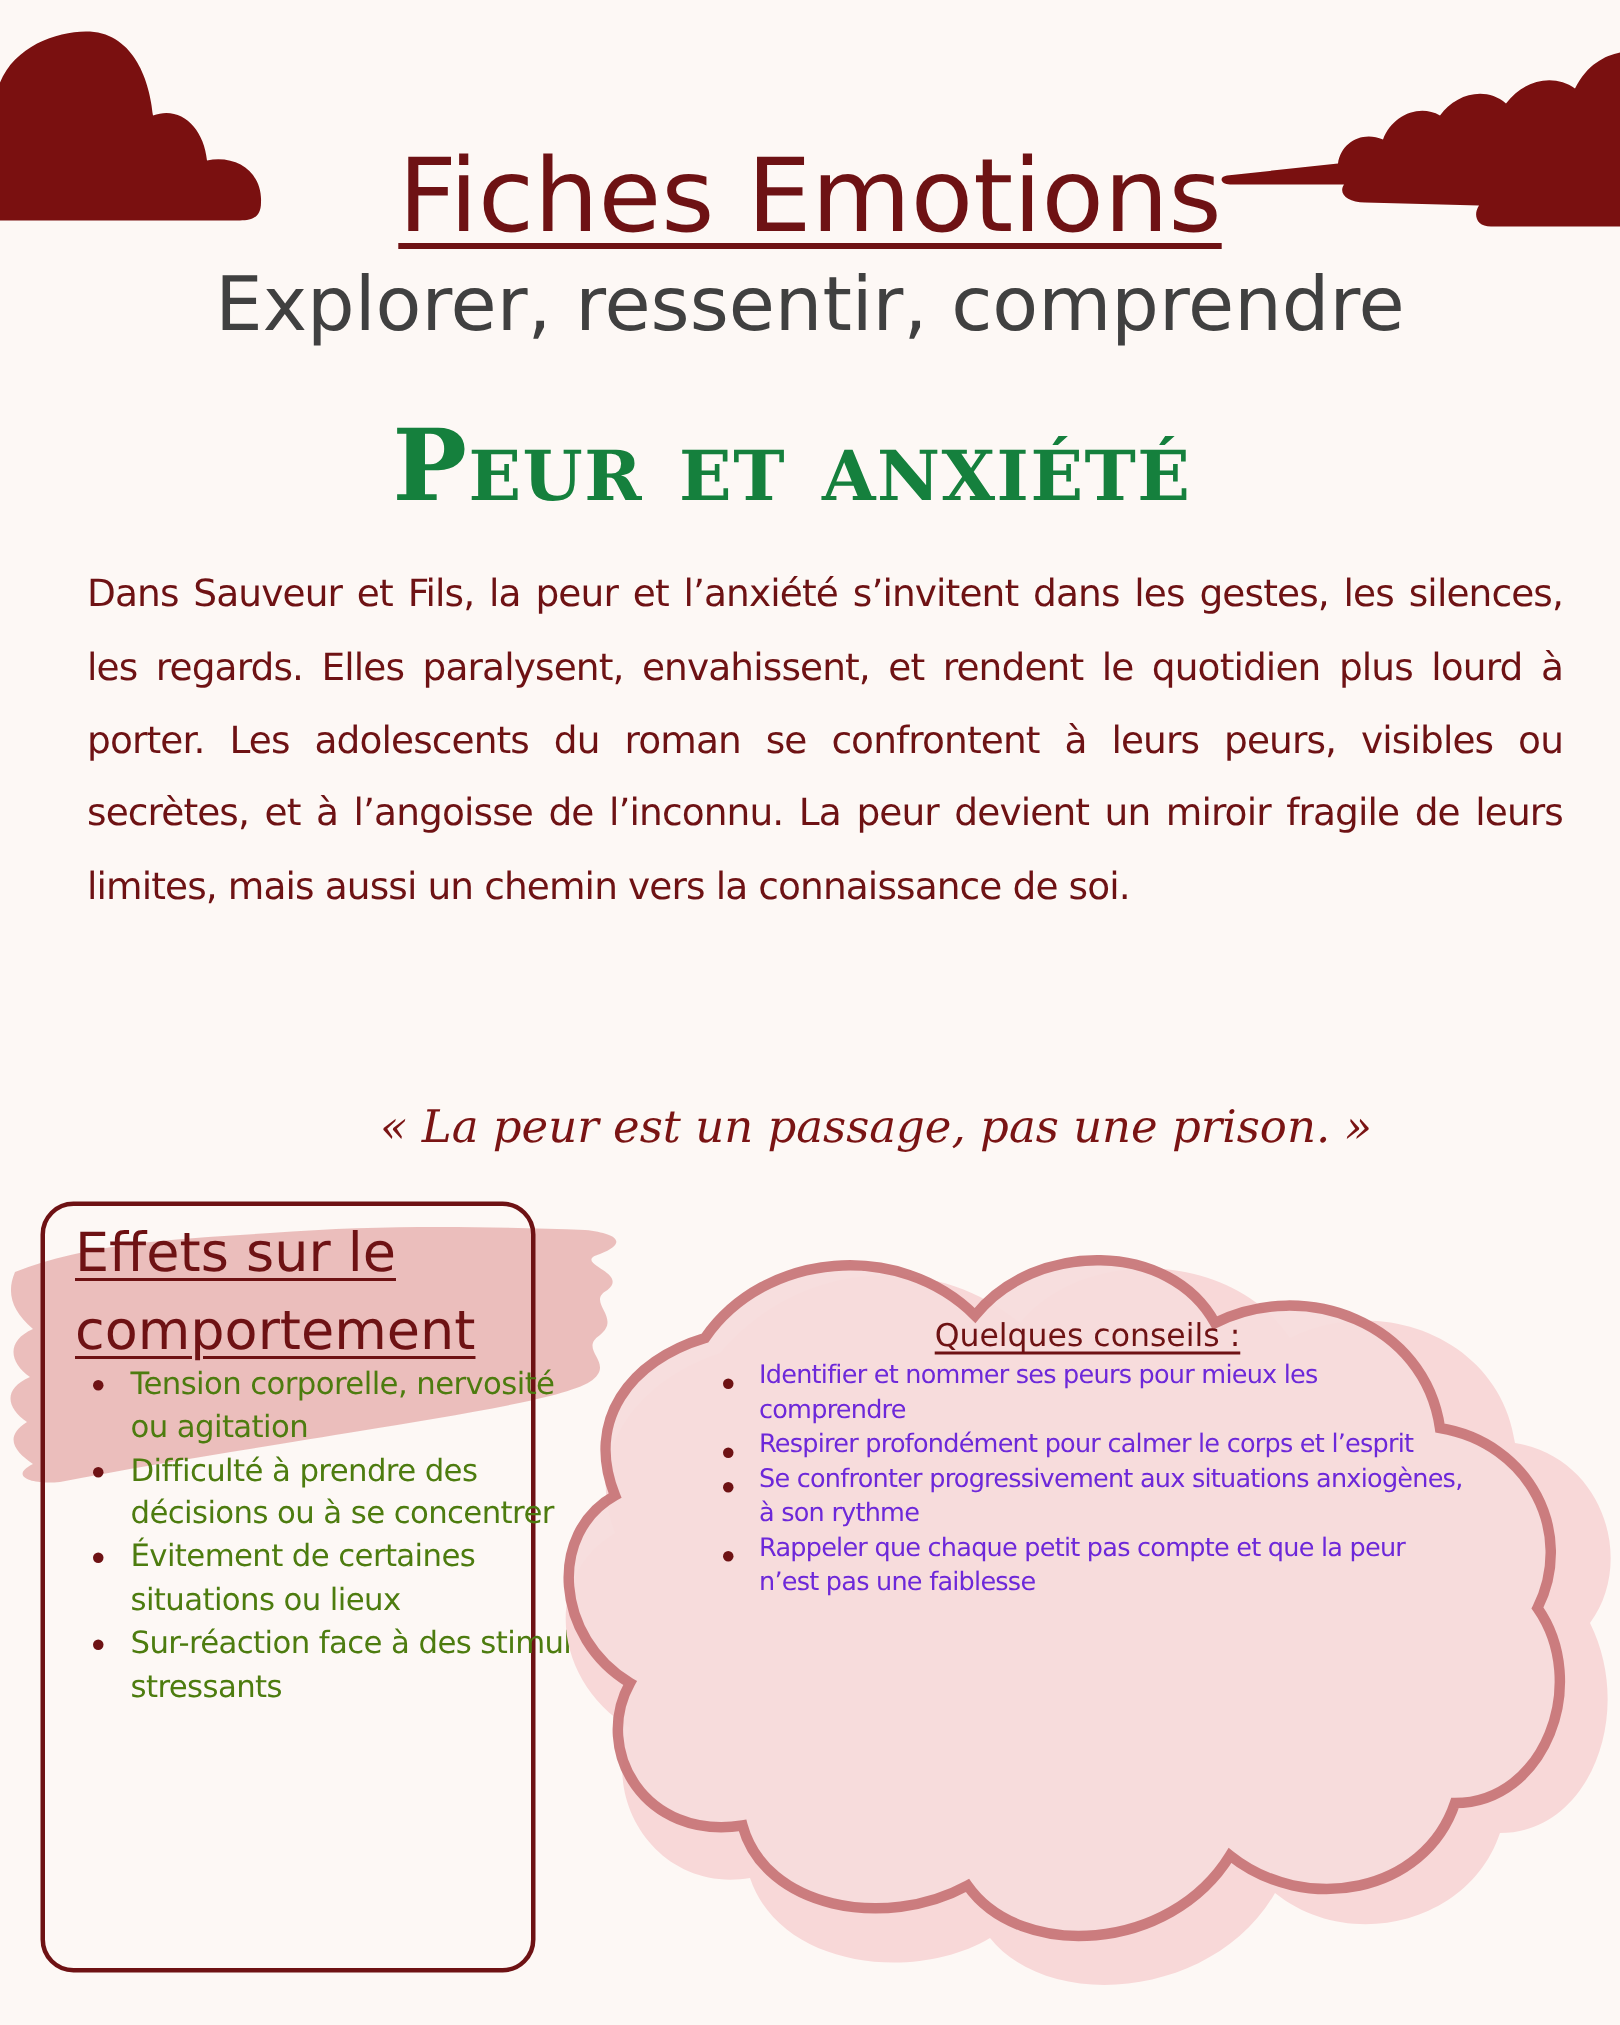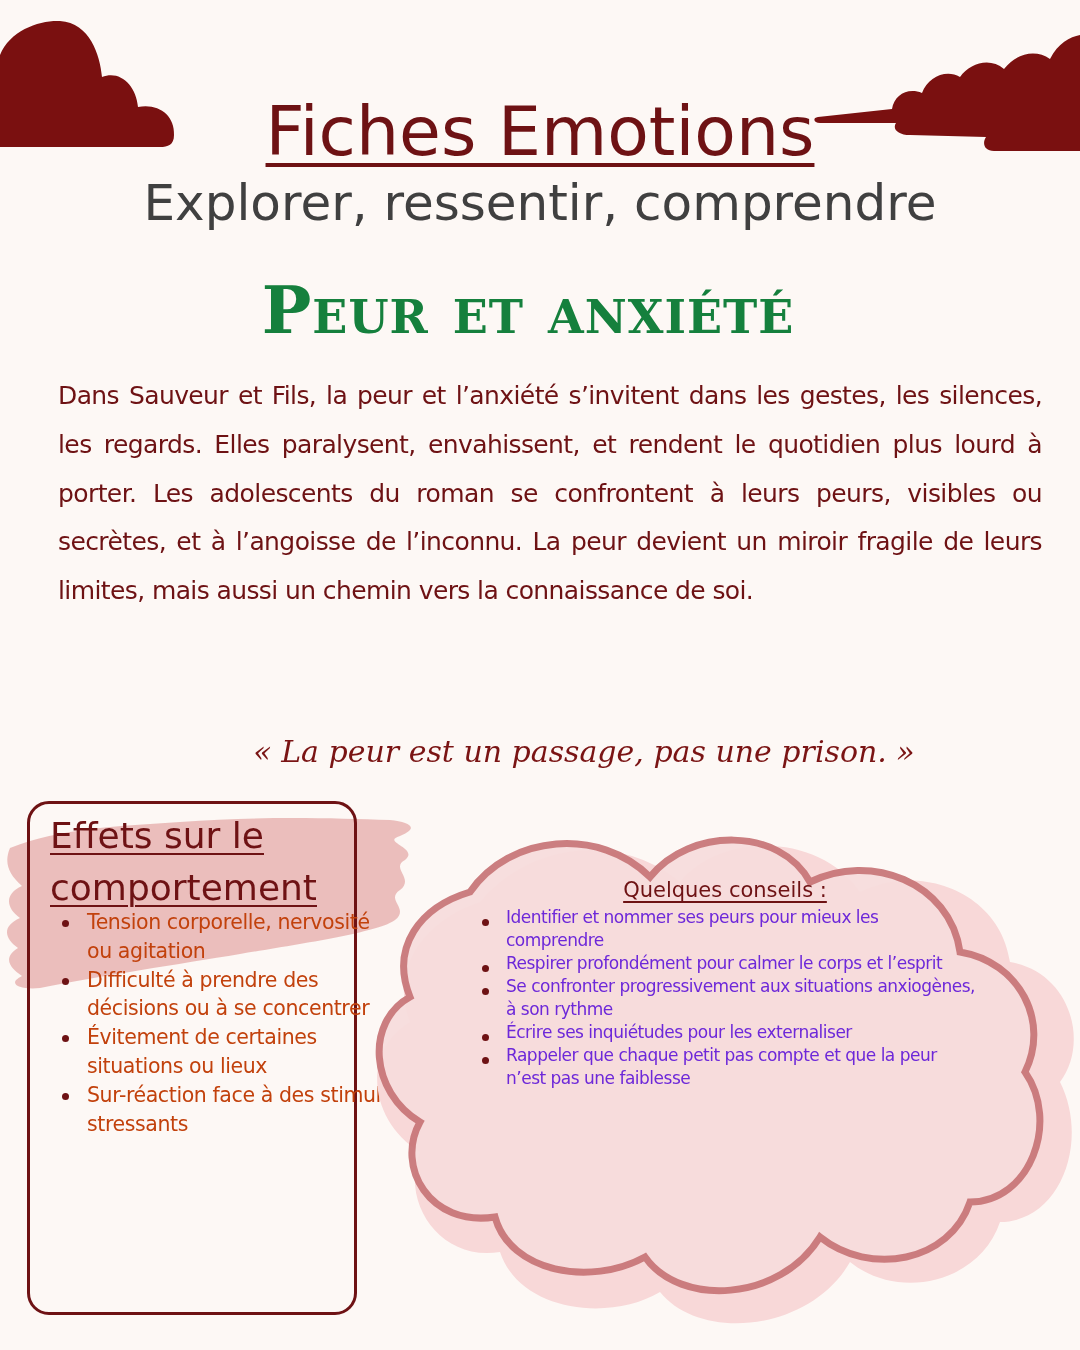--- a/index.html
+++ b/index.html
@@ -84,21 +84,21 @@
   .card-title span {
     text-decoration: underline;
     text-decoration-thickness: 2px;
     text-underline-offset: 5px;
   }
   .card-list {
     position: absolute; left: 55px; top: 908px; width: 300px;
     margin: 0; padding: 0 0 0 32px;
     list-style: none;
     font-size: 20.5px; line-height: 28.8px;
-    color: #c2410c;
+    color: #4d7c0f;
     letter-spacing: -0.4px;
   }
   .card-list li { position: relative; }
   .card-list li::before {
     content: ""; position: absolute; left: -25px; top: 12px;
     width: 7px; height: 7px; border-radius: 50%;
     background: #6e1214;
   }
 
   
@@ -162,15 +162,14 @@
   <path d="M120,80 C170,20 260,10 320,60 C360,10 460,10 500,70 C560,40 640,70 650,140 C710,150 730,220 700,260 C730,320 700,400 640,400 C620,460 540,480 490,440 C450,510 340,520 300,470 C250,500 160,490 140,430 C80,440 40,380 60,330 C10,300 0,230 50,200 C30,150 60,100 120,80 Z" fill="#f8d8d8"></path>
 
   <path d="M110,70 C150,12 240,5 290,55 C330,5 420,5 450,60 C510,30 590,60 600,130 C660,140 690,200 665,250 C700,300 670,380 610,380 C590,440 510,455 460,415 C420,480 320,485 285,435 C230,465 150,450 135,395 C70,405 35,345 60,300 C10,270 5,200 50,175 C30,125 60,85 110,70 Z" fill="#f7dddd" stroke="#c9787a" stroke-width="7" opacity="0.95"></path>
 </svg>
 
 <div class="tips-title"><span>Quelques conseils :</span></div>
 <ul class="tips-list">
   <li>Identifier et nommer ses peurs pour mieux les comprendre</li>
   <li>Respirer profondément pour calmer le corps et l’esprit</li>
   <li>Se confronter progressivement aux situations anxiogènes, à son rythme</li>
-  <li>Écrire ses inquiétudes pour les externaliser</li>
   <li>Rappeler que chaque petit pas compte et que la peur n’est pas une faiblesse</li>
 </ul>
 
 </body></html>

